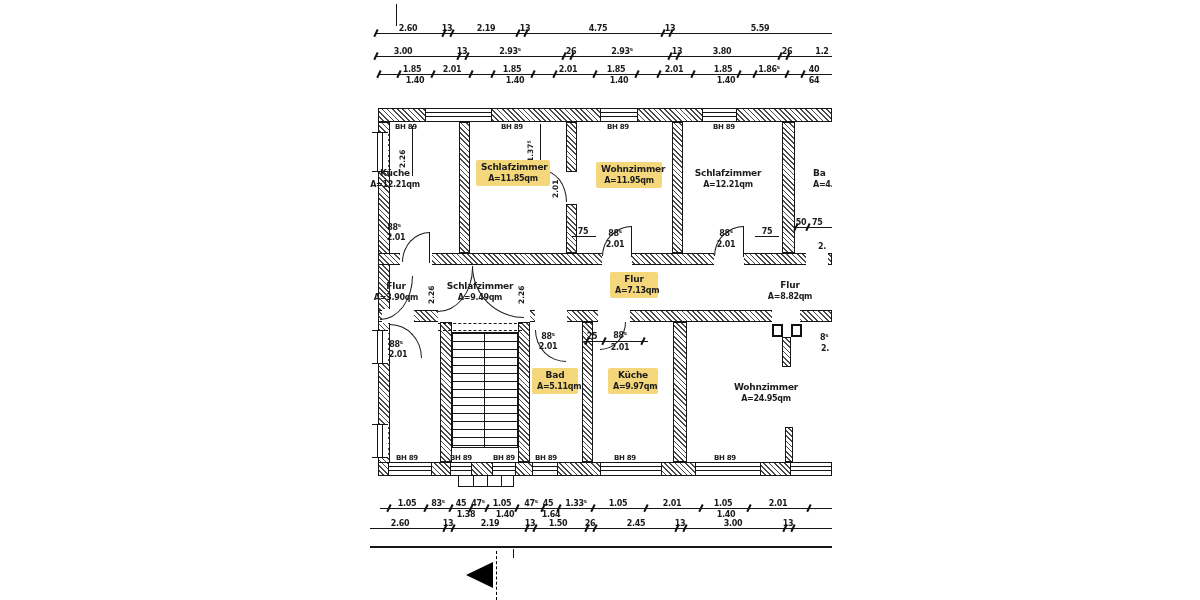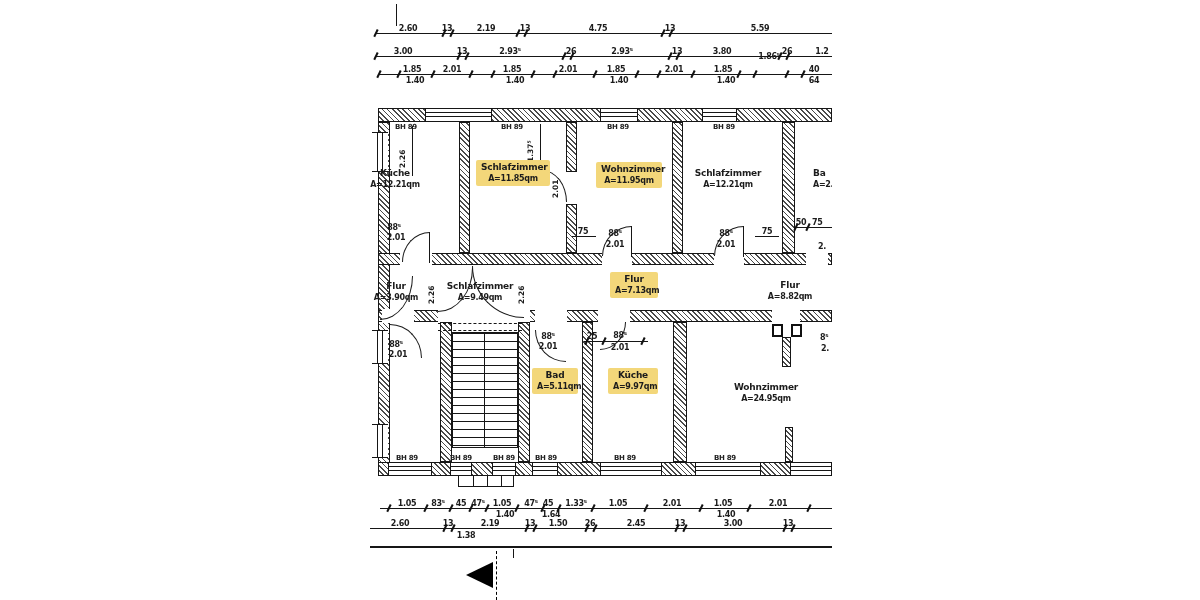--- a/index.html
+++ b/index.html
@@ -76,21 +76,21 @@
       <i class="tk" style="left:417px;top:52px"></i>
 
     <div class="line hl-line" style="left:8px;top:74px;width:454px"></div>
     <span class="dim" style="left:42px;top:65px">1.85</span>
     <span class="dim" style="left:82px;top:65px">2.01</span>
     <span class="dim" style="left:142px;top:65px">1.85</span>
     <span class="dim" style="left:198px;top:65px">2.01</span>
     <span class="dim" style="left:246px;top:65px">1.85</span>
     <span class="dim" style="left:304px;top:65px">2.01</span>
     <span class="dim" style="left:353px;top:65px">1.85</span>
-    <span class="dim" style="left:399px;top:52px">1.86⁵</span>
+    <span class="dim" style="left:399px;top:65px">1.86⁵</span>
     <span class="dim" style="left:444px;top:65px">40</span>
     <span class="dim" style="left:45px;top:76px">1.40</span>
     <span class="dim" style="left:145px;top:76px">1.40</span>
     <span class="dim" style="left:249px;top:76px">1.40</span>
     <span class="dim" style="left:356px;top:76px">1.40</span>
     <span class="dim" style="left:444px;top:76px">64</span>
     <i class="tk" style="left:8px;top:70px"></i>
       <i class="tk" style="left:28px;top:70px"></i>
       <i class="tk" style="left:62px;top:70px"></i>
       <i class="tk" style="left:100px;top:70px"></i>
@@ -281,21 +281,21 @@
     <div class="room hl" style="left:226px;top:162px;width:66px">
       <div class="rn">Wohnzimmer</div>
       <div class="ra">A=11.95qm</div>
     </div>
     <div class="room c" style="left:358px;top:168px">
       <div class="rn">Schlafzimmer</div>
       <div class="ra">A=12.21qm</div>
     </div>
     <div class="room" style="left:443px;top:168px;text-align:left">
       <div class="rn">Ba</div>
-      <div class="ra">A=2.</div>
+      <div class="ra">A=4.</div>
     </div>
     <div class="room c" style="left:26px;top:281px">
       <div class="rn">Flur</div>
       <div class="ra">A=3.90qm</div>
     </div>
     <div class="room c" style="left:110px;top:281px">
       <div class="rn">Schlafzimmer</div>
       <div class="ra">A=9.49qm</div>
     </div>
     <div class="room hl" style="left:240px;top:272px;width:48px">
@@ -327,21 +327,21 @@
     <span class="dim" style="left:91px;top:499px">45</span>
     <span class="dim" style="left:108px;top:499px">47⁵</span>
     <span class="dim" style="left:132px;top:499px">1.05</span>
     <span class="dim" style="left:161px;top:499px">47⁵</span>
     <span class="dim" style="left:178px;top:499px">45</span>
     <span class="dim" style="left:206px;top:499px">1.33⁵</span>
     <span class="dim" style="left:248px;top:499px">1.05</span>
     <span class="dim" style="left:302px;top:499px">2.01</span>
     <span class="dim" style="left:353px;top:499px">1.05</span>
     <span class="dim" style="left:408px;top:499px">2.01</span>
-    <span class="dim" style="left:96px;top:531px">1.38</span>
+    <span class="dim" style="left:96px;top:510px">1.38</span>
     <span class="dim" style="left:135px;top:510px">1.40</span>
     <span class="dim" style="left:181px;top:510px">1.64</span>
     <span class="dim" style="left:356px;top:510px">1.40</span>
     <i class="tk" style="left:18px;top:504px"></i>
       <i class="tk" style="left:55px;top:504px"></i>
       <i class="tk" style="left:80px;top:504px"></i>
       <i class="tk" style="left:100px;top:504px"></i>
       <i class="tk" style="left:116px;top:504px"></i>
       <i class="tk" style="left:146px;top:504px"></i>
       <i class="tk" style="left:172px;top:504px"></i>

